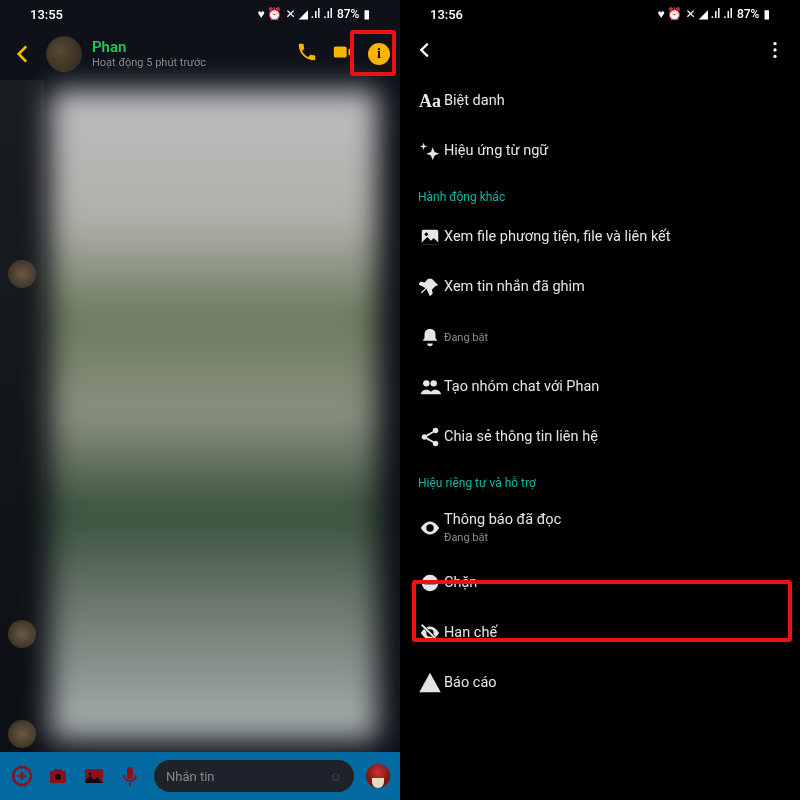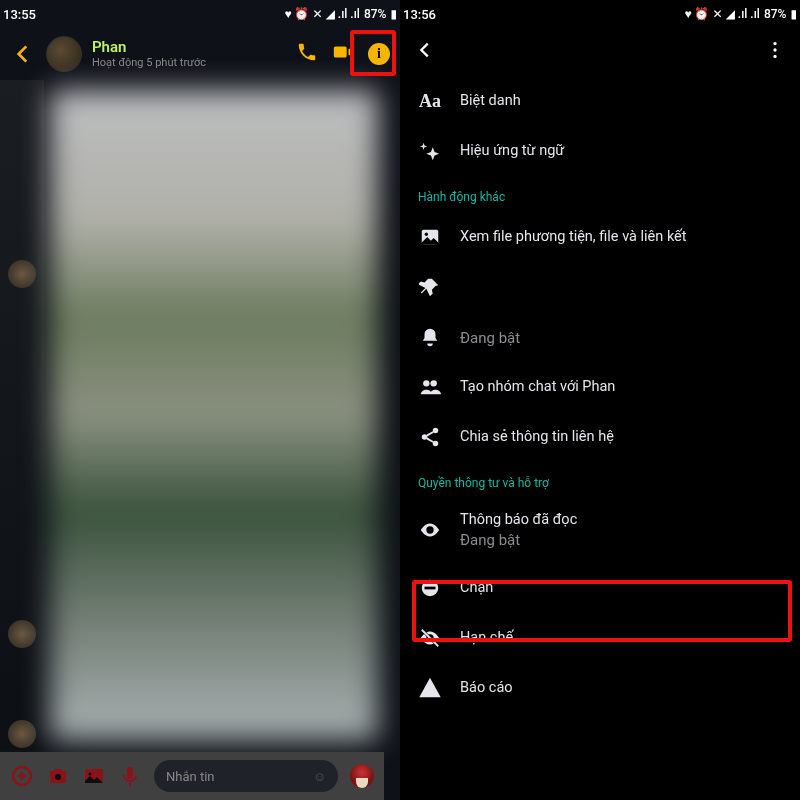--- a/index.html
+++ b/index.html
@@ -2,62 +2,62 @@
 <html><head>
 <meta charset="utf-8">
 <style>
   * { box-sizing: border-box; margin: 0; padding: 0; }
   html, body { width: 800px; height: 800px; background: #000; font-family: -apple-system, Roboto, sans-serif; overflow: hidden; }
   .wrap { display: flex; width: 800px; height: 800px; }
   .pane { width: 400px; height: 800px; position: relative; background: #000; overflow: hidden; }
   .pane.left { background: #0e1118; }
 
   
-  .status { display: flex; justify-content: space-between; align-items: center; height: 28px; padding: 0 3px; color: #fff; font-size: 13px; font-weight: 500; }
+  .status { display: flex; justify-content: space-between; align-items: center; height: 28px; padding: 0 30px; color: #fff; font-size: 13px; font-weight: 500; }
   .status .icons { display: flex; gap: 4px; align-items: center; font-size: 12px; }
 
   
   .chat-header { display: flex; align-items: center; height: 52px; padding: 0 10px; gap: 10px; }
   .back-btn { width: 26px; height: 26px; display: flex; align-items: center; justify-content: center; color: #f7b500; }
   .avatar { width: 36px; height: 36px; border-radius: 50%; background: radial-gradient(circle at 40% 40%, #5a4a32, #2a2218); border: 1px solid #333; }
   .name-block { flex: 1; line-height: 1.2; }
-  .name { color: #bef264; font-size: 15px; font-weight: 600; }
+  .name { color: #22c55e; font-size: 15px; font-weight: 600; }
   .subtitle { color: #888; font-size: 11px; }
   .hdr-actions { display: flex; gap: 14px; align-items: center; color: #f7b500; }
   .hdr-actions svg { width: 22px; height: 22px; }
   .info-badge { width: 22px; height: 22px; border-radius: 50%; background: #f7b500; color: #000; display: flex; align-items: center; justify-content: center; font-weight: 900; font-size: 14px; font-family: Georgia, serif; }
   .red-box { position: absolute; border: 4px solid #e11; border-radius: 3px; }
   .red-box.info { top: 30px; left: 350px; width: 46px; height: 46px; }
 
   
   .blur-area { position: absolute; top: 90px; left: 50px; right: 22px; bottom: 60px; border-radius: 8px; background: linear-gradient(180deg, #bcbec0 0%, #b0b0a9 20%, #6c7b5e 35%, #8a9080 50%, #3a523c 65%, #6e7a70 80%, #aab1b2 100%); filter: blur(14px); }
   .side-shadow { position: absolute; top: 80px; bottom: 50px; left: 0; width: 44px; background: linear-gradient(180deg, #1a1d22, #0c0f14); }
   .small-avatar { position: absolute; left: 8px; width: 28px; height: 28px; border-radius: 50%; background: radial-gradient(circle, #6b5842, #2a241c); }
   .small-avatar.a1 { top: 260px; }
   .small-avatar.a2 { top: 620px; }
   .small-avatar.a3 { top: 720px; }
 
   
-  .compose { position: absolute; bottom: 0; left: 0; right: 16px; height: 48px; display: flex; align-items: center; gap: 12px; padding: 0 10px; background: #404040; }
+  .compose { position: absolute; bottom: 0; left: 0; right: 0; height: 48px; display: flex; align-items: center; gap: 12px; padding: 0 10px; background: #0369a1; }
   .compose .ic { width: 24px; height: 24px; color: #8a1218; display: flex; align-items: center; justify-content: center; }
   .compose-input { flex: 1; height: 32px; border-radius: 16px; background: #1f2228; display: flex; align-items: center; padding: 0 12px; color: #888; font-size: 13px; }
   .mushroom { width: 24px; height: 24px; border-radius: 50%; background: radial-gradient(circle at 50% 35%, #c33, #7a1414 60%); position: relative; }
   .mushroom::after { content: ""; position: absolute; bottom: 0; left: 6px; width: 12px; height: 10px; background: #e8d9c2; border-radius: 0 0 6px 6px; }
 
   
   .settings-header { display: flex; align-items: center; justify-content: space-between; height: 48px; padding: 0 14px; color: #fff; }
   .settings-header svg { width: 22px; height: 22px; }
 
   .list { padding: 0 0 10px 0; }
   .section-title { color: #14b8a6; font-size: 12px; padding: 14px 18px 8px; }
-  .row { display: flex; align-items: center; gap: 18px; padding: 13px 18px; color: #e4e6eb; font-size: 14.5px; min-height: 50px; }
+  .row { display: flex; align-items: center; gap: 2px; padding: 13px 18px; color: #e4e6eb; font-size: 14.5px; min-height: 50px; }
   .row .ic { width: 24px; height: 24px; flex: 0 0 24px; display: flex; align-items: center; justify-content: center; }
   .row .ic svg { width: 22px; height: 22px; fill: #e4e6eb; }
   .row .txt { flex: 1; line-height: 1.25; }
-  .row .sub { display: block; color: #8a8d91; font-size: 15px; margin-top: 2px; }
+  .row .sub { display: block; color: #8a8d91; font-size: 11px; margin-top: 2px; }
   .aa { font-family: Georgia, serif; font-size: 18px; font-weight: 600; color: #e4e6eb; }
 
   .red-box.read { top: 580px; left: 412px; width: 380px; height: 62px; }
 
 </style>
 </head>
 <body>
 
 <div class="wrap">
 
@@ -186,20 +186,21 @@
             </svg>
           </span>
         <span class="txt">Xem file phương tiện, file và liên kết</span>
       </div>
       <div class="row">
         <span class="ic">
             <svg viewBox="0 0 24 24">
               <path d="M14 3l7 7-3 1-4 4 1 4-3 3-4-8-5 5-1-1 5-5-8-4 3-3 4 1 4-4z"></path>
             </svg>
           </span>
+        <span class="txt">Xem tin nhắn đã ghim</span>
       </div>
       <div class="row">
         <span class="ic">
             <svg viewBox="0 0 24 24">
               <path d="M12 3a6 6 0 00-6 6v4l-2 3h16l-2-3V9a6 6 0 00-6-6zM9 19a3 3 0 006 0H9z"></path>
             </svg>
           </span>
         <span class="txt">
           <span class="sub">Đang bật</span>
         </span>
@@ -219,21 +220,21 @@
             <svg viewBox="0 0 24 24">
               <circle cx="18" cy="5" r="3"></circle>
               <circle cx="6" cy="12" r="3"></circle>
               <circle cx="18" cy="19" r="3"></circle>
               <path d="M8.5 10.5l7-4M8.5 13.5l7 4" stroke="#e4e6eb" stroke-width="2"></path>
             </svg>
           </span>
         <span class="txt">Chia sẻ thông tin liên hệ</span>
       </div>
 
-      <div class="section-title">Quyền thông tư và hỗ trợ</div>
+      <div class="section-title">Hiệu riêng tư và hỗ trợ</div>
 
       <div class="row">
         <span class="ic">
             <svg viewBox="0 0 24 24">
               <path d="M12 5C6 5 2 12 2 12s4 7 10 7 10-7 10-7-4-7-10-7zm0 11a4 4 0 110-8 4 4 0 010 8z"></path>
               <circle cx="12" cy="12" r="2" fill="#000"></circle>
             </svg>
           </span>
         <span class="txt">
           <span>Thông báo đã đọc</span>

